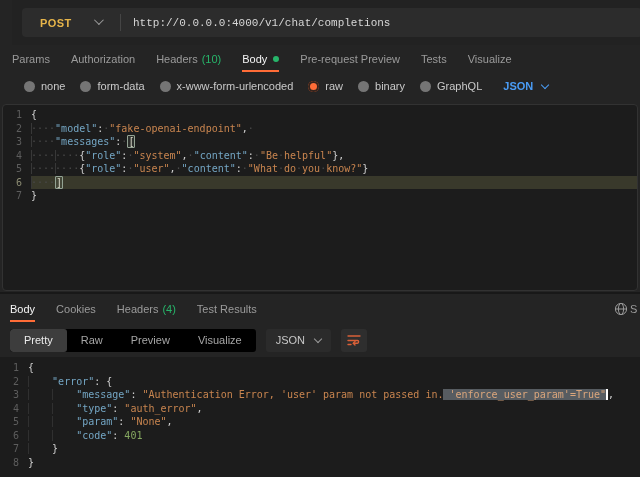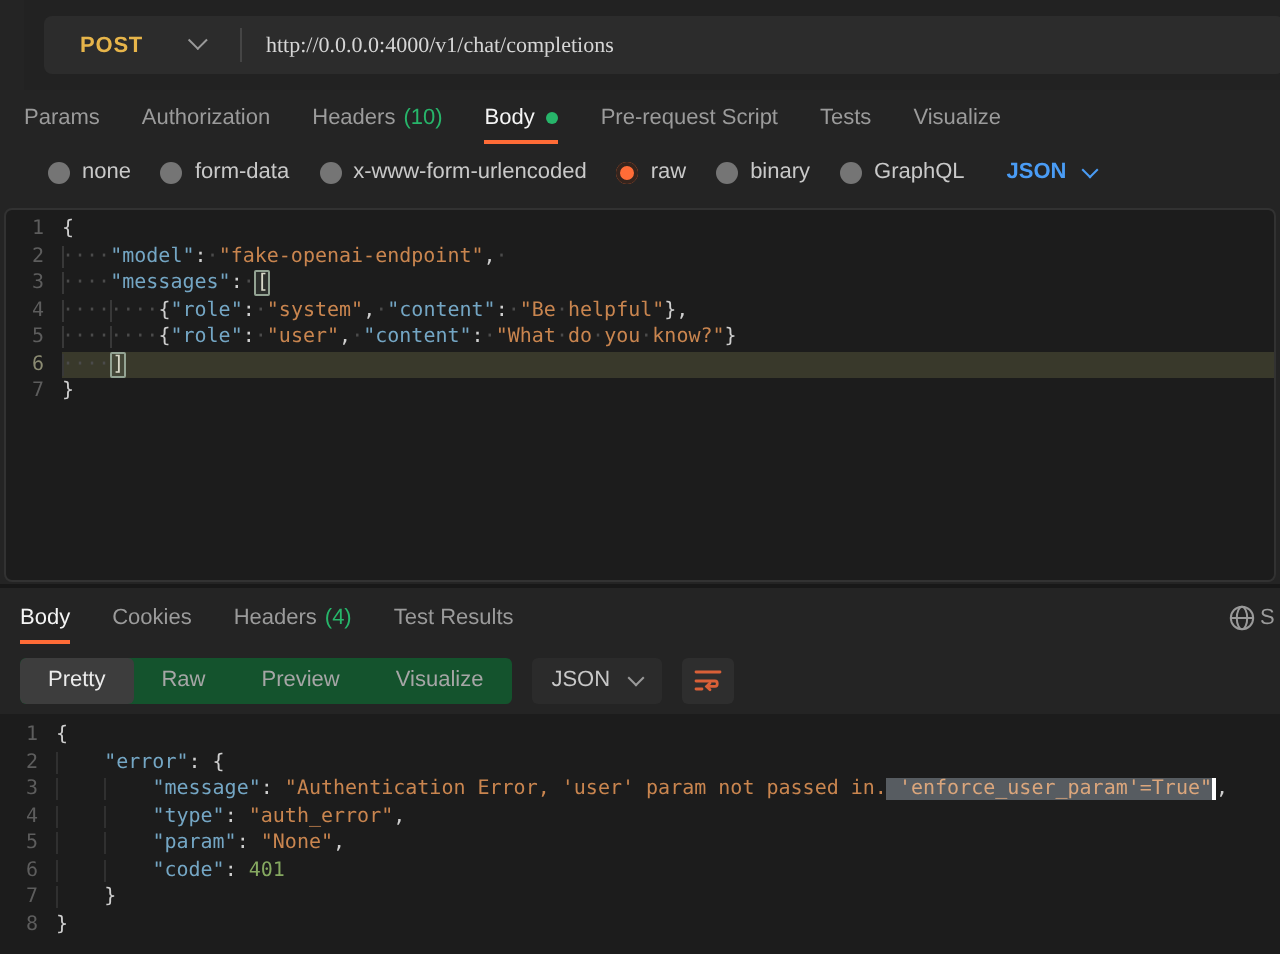--- a/index.html
+++ b/index.html
@@ -74,60 +74,60 @@
   .section-divider { position:absolute; top:292px; left:0; width:640px; height:2px; background:#181818; }
 
   
   .resp-tabs { position:absolute; top:294px; left:0; width:640px; height:29px; display:flex; align-items:center; padding-left:10px; }
   .resp-right { position:absolute; right:0px; top:294px; height:29px; display:flex; align-items:center; overflow:hidden; width:26px; }
   .globe { margin-right:2px; cursor:pointer; flex:none; }
   .clip-text { font-size:11px; color:#9b9b9b; flex:none; }
 
   
   .resp-toolbar { position:absolute; top:324px; left:0; width:640px; height:32px; display:flex; align-items:center; padding-left:10px; }
-  .seg-group { display:flex; background:#14532d; border-radius:3px; overflow:hidden; height:23px; }
+  .seg-group { display:flex; background:#000000; border-radius:3px; overflow:hidden; height:23px; }
   .seg { font-size:11px; color:#a6a6a6; padding:0 14px; display:flex; align-items:center; cursor:pointer; }
   .seg.active { background:#3d3d3d; color:#ececec; border-radius:3px; }
   .resp-fmt-dd { display:flex; align-items:center; background:#2b2b2b; border-radius:3px; height:23px; margin-left:10px; padding:0 10px; cursor:pointer; }
   .resp-fmt-dd .fmt { font-size:11px; color:#c8c8c8; }
   .chev-gray { width:6px; height:6px; border-right:1.5px solid #9a9a9a; border-bottom:1.5px solid #9a9a9a; transform:rotate(45deg); display:inline-block; margin-left:10px; margin-top:-3px; }
   .wrap-btn { width:26px; height:23px; background:#2e2e2e; border-radius:3px; margin-left:10px; display:flex; align-items:center; justify-content:center; cursor:pointer; }
 </style>
 </head>
 <body>
 
 <div class="urlbar-wrap">
   <div class="urlbar">
     <div class="method-select">
       <span class="method-label">POST</span>
       <span class="chev"></span>
     </div>
     <div class="urlbar-divider"></div>
-    <span class="url-text mono" style="font-family:Liberation Serif, serif;">http://0.0.0.0:4000/v1/chat/completions</span>
+    <span class="url-text mono" style="font-family:Liberation Mono, monospace;">http://0.0.0.0:4000/v1/chat/completions</span>
   </div>
 </div>
 
 <div class="req-tabs">
   <div class="tab">
       <span>Params</span>
     </div>
   <div class="tab">
       <span>Authorization</span>
     </div>
   <div class="tab">
       <span>Headers</span>
       <span class="count">(10)</span>
     </div>
   <div class="tab active">
       <span>Body</span>
       <span class="greendot"></span>
       <span class="underline"></span>
     </div>
   <div class="tab">
-      <span>Pre-request Script</span>
+      <span>Pre-request Preview</span>
     </div>
   <div class="tab">
       <span>Tests</span>
     </div>
   <div class="tab">
       <span>Visualize</span>
     </div>
 </div>
 
 <div class="radio-row">

